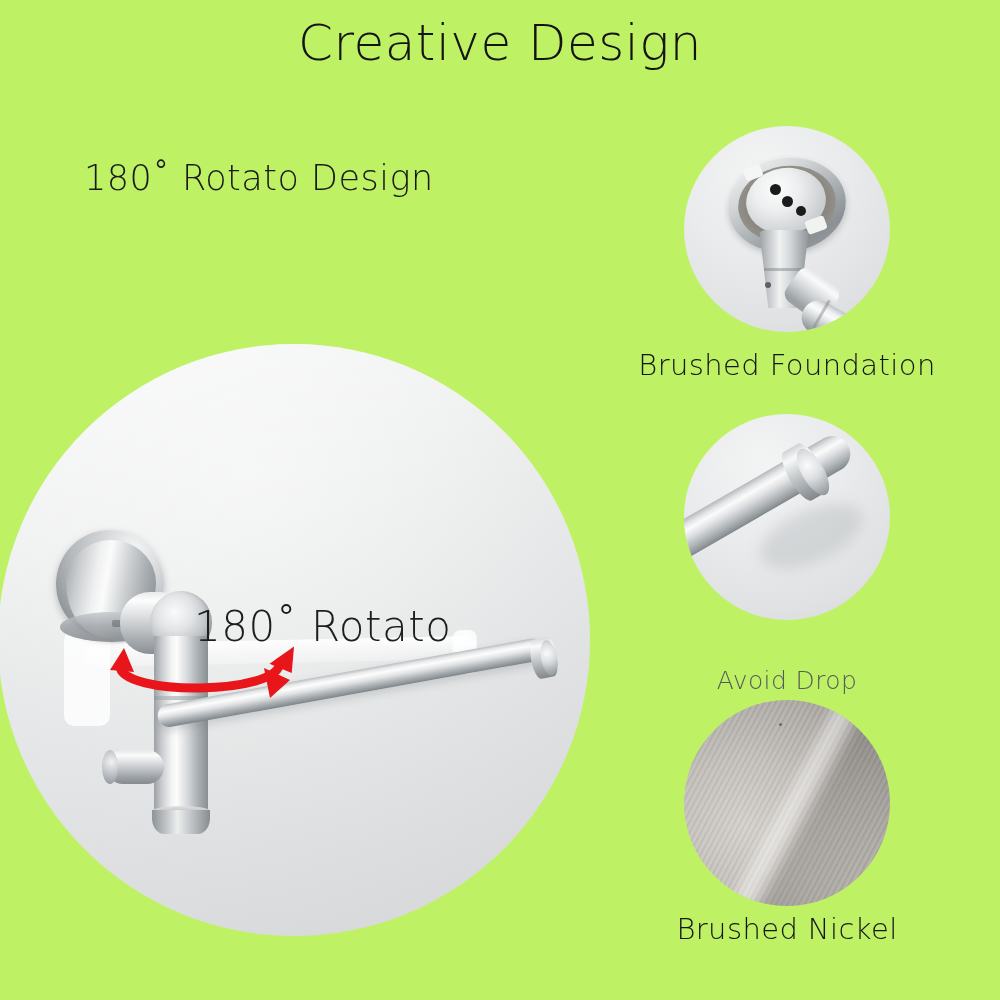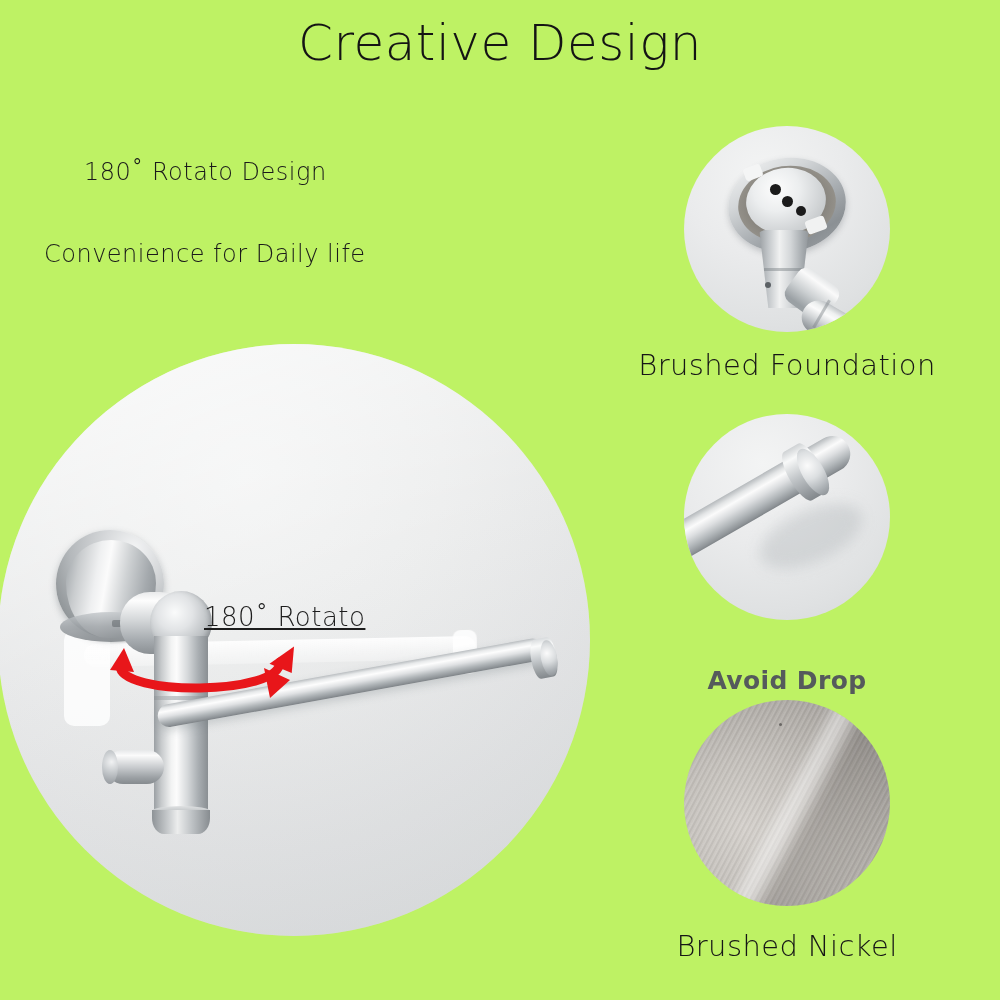--- a/index.html
+++ b/index.html
@@ -28,21 +28,21 @@
     width: 1000px;
     text-align: center;
     font-size: 50px;
     font-weight: 300;
     letter-spacing: 0.5px;
     color: #141414;
     white-space: nowrap;
   }
   .headline {
     position: absolute;
-    font-size: 24px;
+    font-size: 35px;
     font-weight: 300;
     color: #1a1a1a;
     letter-spacing: 0.5px;
     white-space: nowrap;
   }
   .headline-1 { left: 84px; top: 158px; }
   .headline-2 { left: 44px; top: 240px; }
 
   .feature-caption {
     position: absolute;
@@ -283,28 +283,27 @@
     left: 96px;
     top: 296px;
     width: 210px;
     height: 110px;
     pointer-events: none;
   }
 
   
   .hero-label {
     position: absolute;
-    left: 206px;
+    left: 196px;
     top: 258px;
-    font-size: 26px;
+    font-size: 42px;
     font-weight: 300;
     color: #1d1d1d;
     letter-spacing: 0.5px;
     white-space: nowrap;
-    text-decoration: underline;
   }
 
   
   .feature-circle {
     position: absolute;
     width: 206px;
     height: 206px;
     border-radius: 50%;
     overflow: hidden;
   }
@@ -488,21 +487,20 @@
   }
 </style>
 </head>
 <body>
 
 <div id="page">
 
   <div class="main-title">Creative Design</div>
 
   <div class="headline headline-1">180˚  Rotato Design</div>
-  <div class="headline headline-2">Convenience for Daily life</div>
 
   <div class="hero-circle">
 
     <div class="hero-wall-shade"></div>
 
     <div class="ghost-plate"></div>
     <div class="ghost-bar"></div>
     <div class="ghost-cap"></div>
 
     <div class="flange"></div>
@@ -552,24 +550,24 @@
     <div class="c1-arm-seam"></div>
   </div>
   <div class="feature-caption" style="left:577px; top:348px;">Brushed Foundation</div>
 
   <div class="feature-circle fc-bg-light c2">
     <div class="c2-shadow"></div>
     <div class="c2-rod"></div>
     <div class="c2-cap"></div>
     <div class="c2-cap-face"></div>
   </div>
-  <div class="feature-subcaption" style="left:577px; top:666px;font-weight:bold;">Avoid Drop</div>
+  <div class="feature-subcaption" style="left:577px; top:666px;">Avoid Drop</div>
 
   <div class="feature-circle c3">
     <div class="c3-base"></div>
     <div class="c3-brush"></div>
     <div class="c3-dark"></div>
     <div class="c3-streak"></div>
     <div class="c3-speck"></div>
   </div>
-  <div class="feature-caption" style="left:577px; top:912px;margin-top:17px;">Brushed Nickel</div>
+  <div class="feature-caption" style="left:577px; top:912px;">Brushed Nickel</div>
 
 </div>
 
 </body></html>

